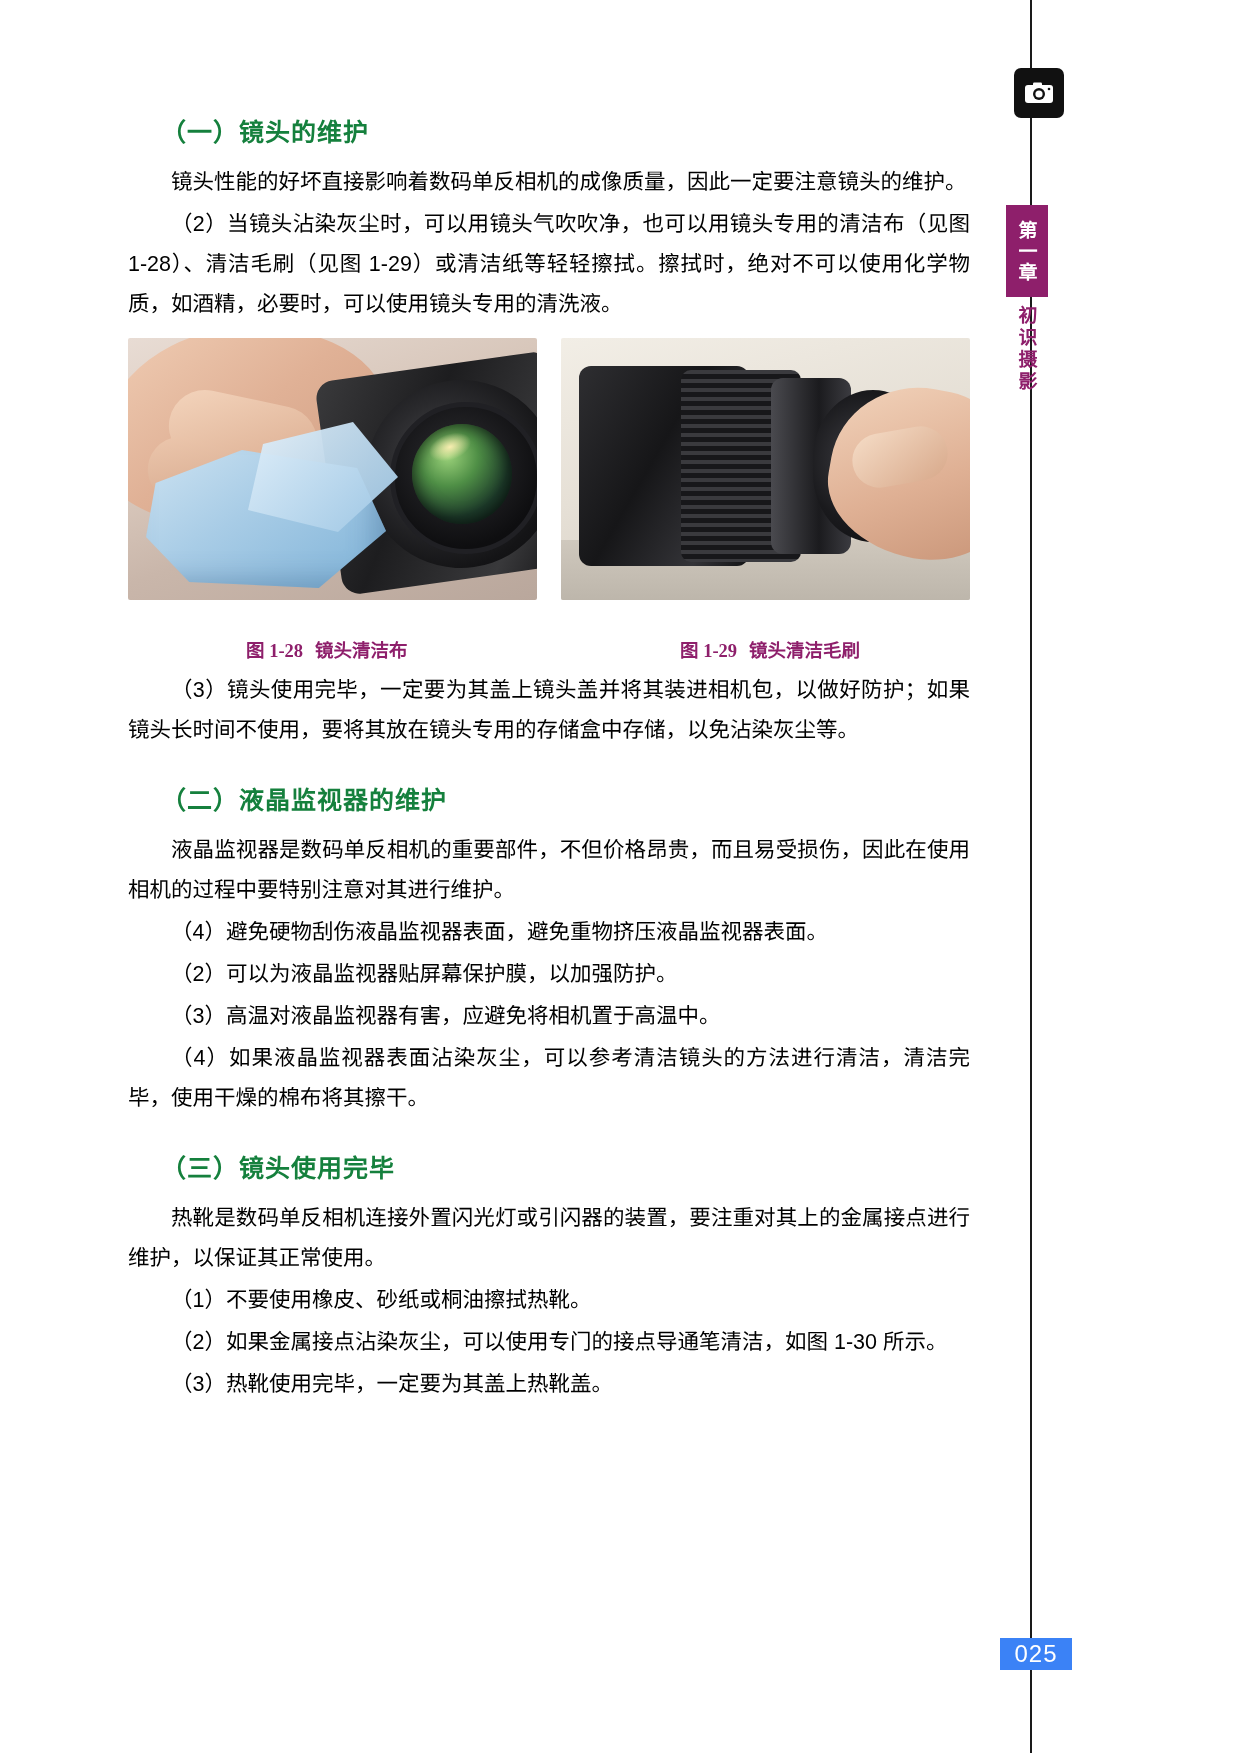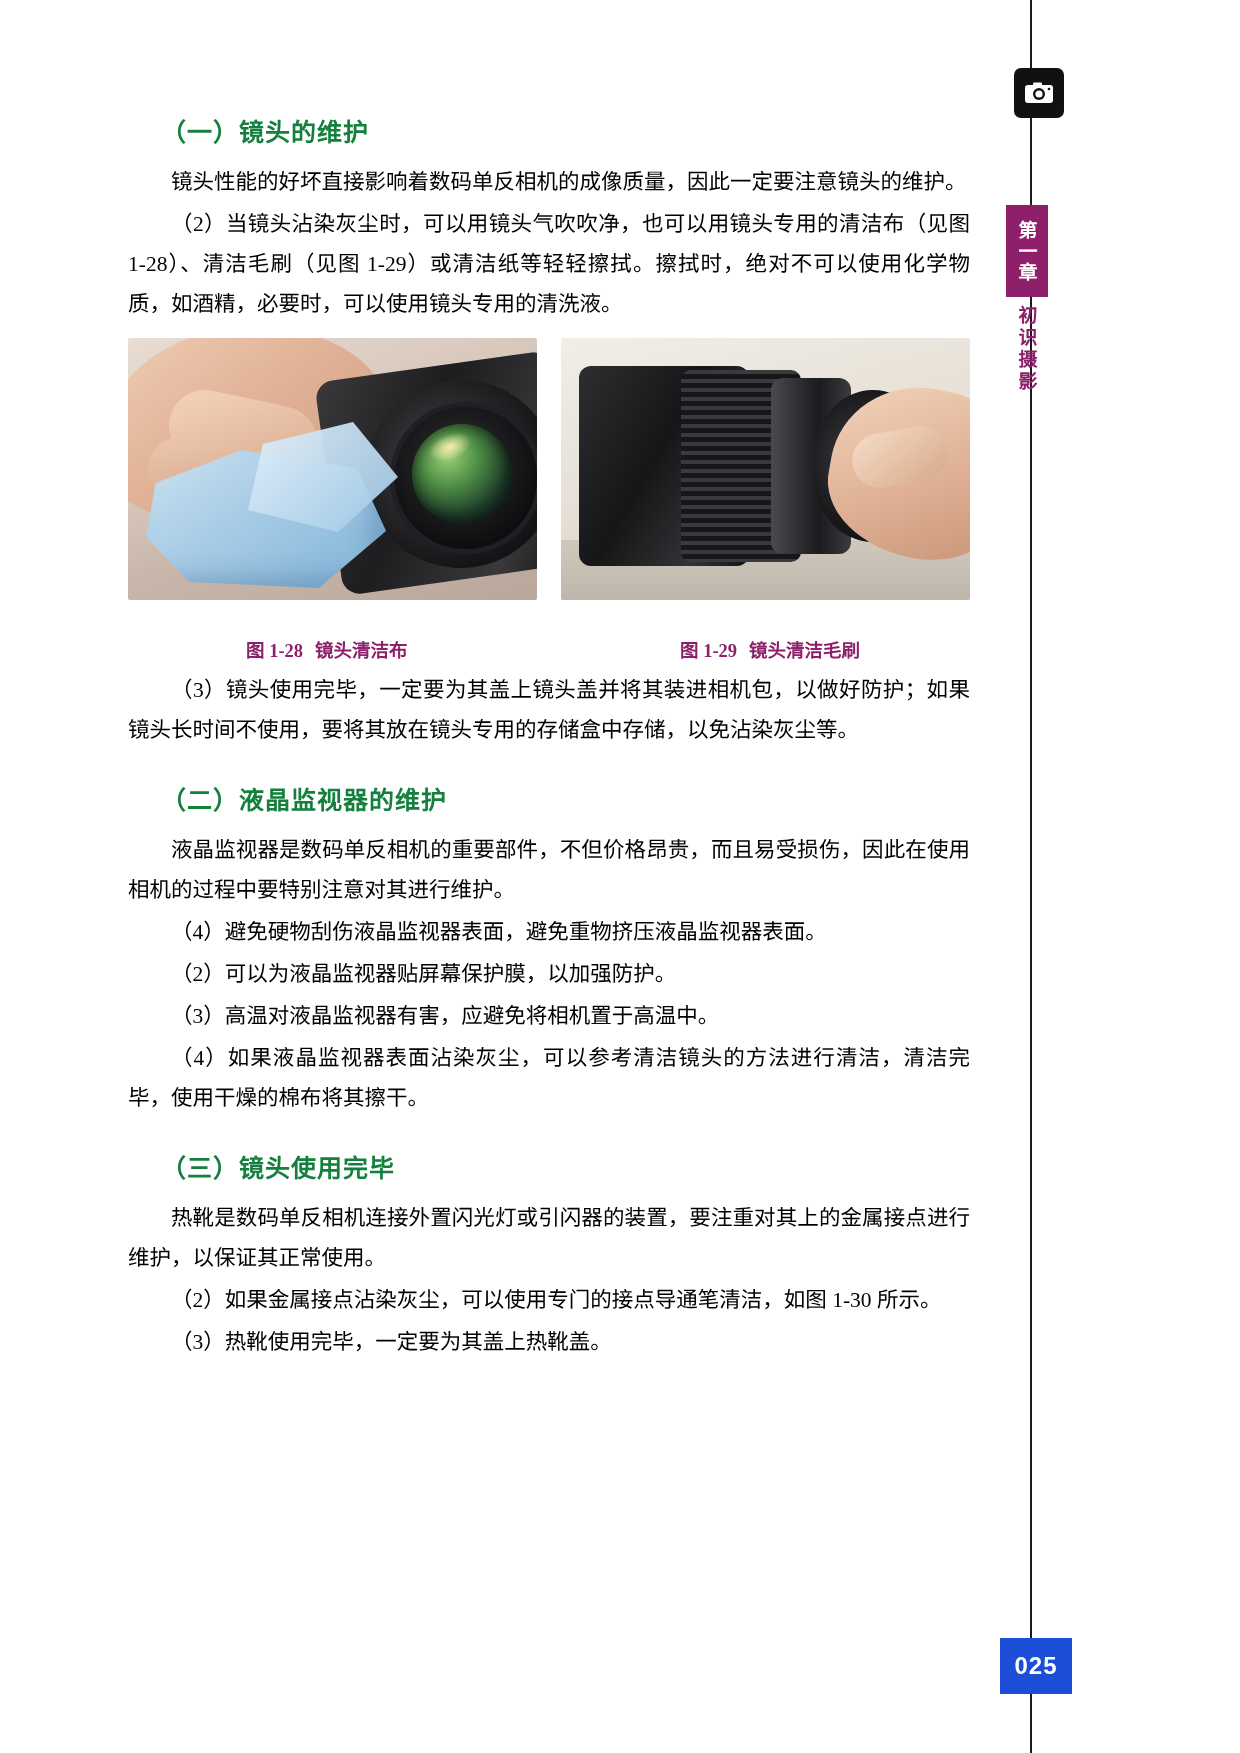--- a/index.html
+++ b/index.html
@@ -84,29 +84,29 @@
     font-family: "DejaVu Serif", serif;
     font-weight: bold;
   }
 
   
   .page-number {
     position: absolute;
     left: 1000px;
     top: 1638px;
     width: 72px;
-    height: 56px;
-    background: #1d4ed8;
+    height: 32px;
+    background: #3b82f6;
     color: #ffffff;
     display: flex;
     align-items: center;
     justify-content: center;
     font-family: "Liberation Sans", sans-serif;
     font-size: 24px;
-    font-weight: bold;
+    font-weight: normal;
     letter-spacing: 1px;
   }
 
   
   .content {
     position: absolute;
     left: 128px;
     top: 112px;
     width: 842px;
   }
@@ -121,21 +121,21 @@
     letter-spacing: 1px;
   }
   .heading.spaced-top { margin-top: 30px; }
 
   p.para {
     margin: 0 0 2px 0;
     font-size: 21.5px;
     line-height: 40px;
     text-align: justify;
     text-justify: inter-ideograph;
-    font-family: Liberation Serif, serif;
+    font-family: Liberation Sans, sans-serif;
   }
   p.indent { text-indent: 43px; }
 
   
   .figure-row {
     position: relative;
     margin-top: 14px;
     width: 842px;
     height: 270px;
   }
@@ -412,17 +412,18 @@
 
     <h2 class="heading spaced-top">（二）液晶监视器的维护</h2>
     <p class="para indent">液晶监视器是数码单反相机的重要部件，不但价格昂贵，而且易受损伤，因此在使用相机的过程中要特别注意对其进行维护。</p>
     <p class="para indent">（4）避免硬物刮伤液晶监视器表面，避免重物挤压液晶监视器表面。</p>
     <p class="para indent">（2）可以为液晶监视器贴屏幕保护膜，以加强防护。</p>
     <p class="para indent">（3）高温对液晶监视器有害，应避免将相机置于高温中。</p>
     <p class="para indent">（4）如果液晶监视器表面沾染灰尘，可以参考清洁镜头的方法进行清洁，清洁完毕，使用干燥的棉布将其擦干。</p>
 
     <h2 class="heading spaced-top">（三）镜头使用完毕</h2>
     <p class="para indent">热靴是数码单反相机连接外置闪光灯或引闪器的装置，要注重对其上的金属接点进行维护，以保证其正常使用。</p>
+    <p class="para indent">（1）不要使用橡皮、砂纸或桐油擦拭热靴。</p>
     <p class="para indent">（2）如果金属接点沾染灰尘，可以使用专门的接点导通笔清洁，如图 1-30 所示。</p>
     <p class="para indent">（3）热靴使用完毕，一定要为其盖上热靴盖。</p>
 
   </div>
 </div>
 
 </body></html>

